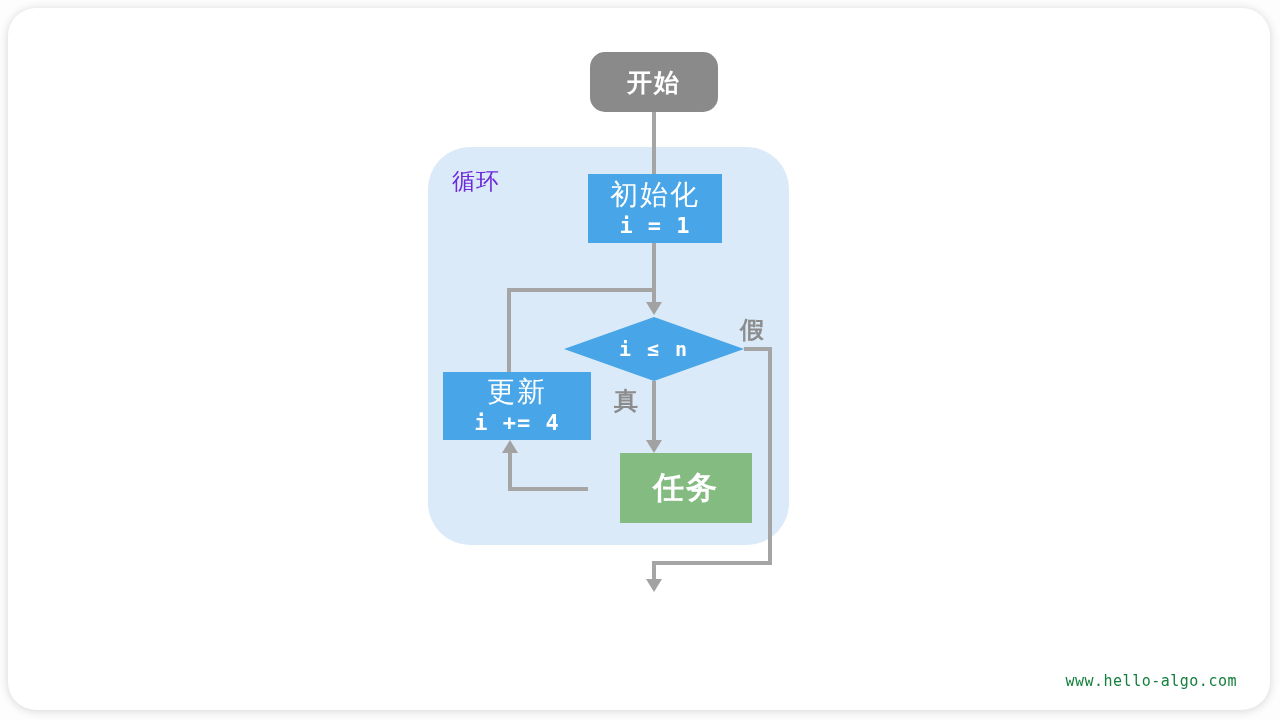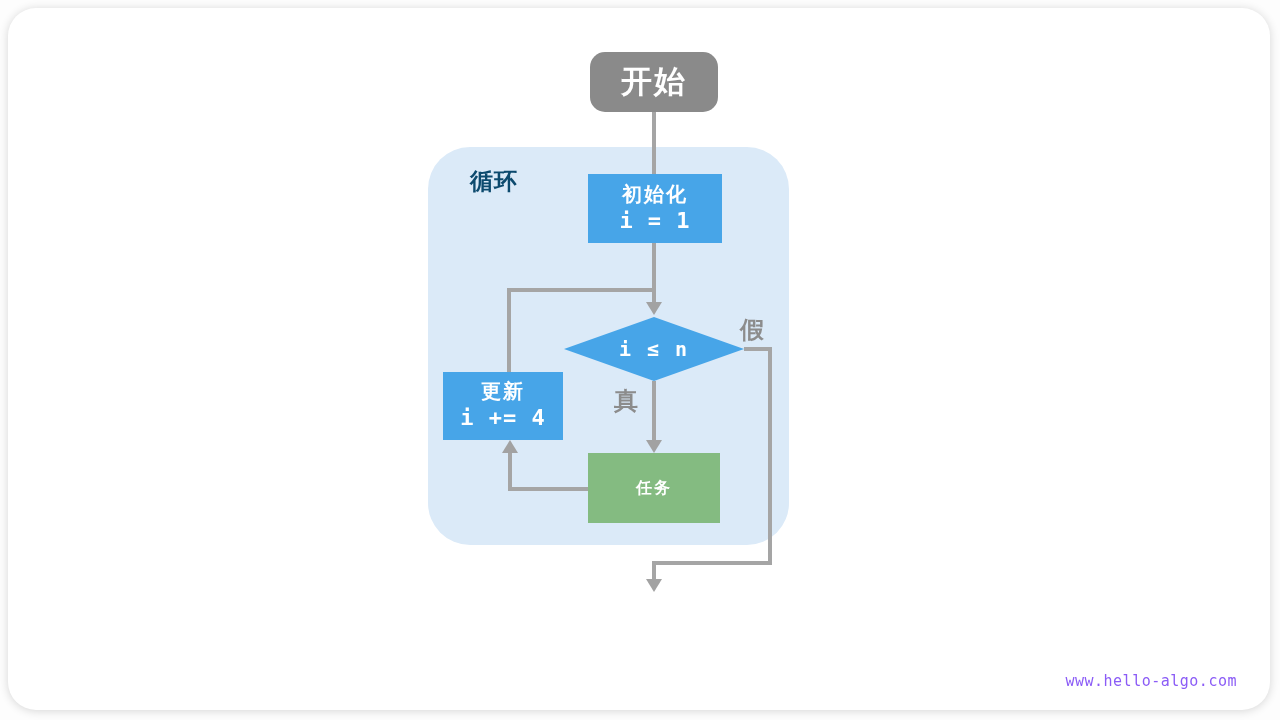--- a/index.html
+++ b/index.html
@@ -24,24 +24,24 @@
   
   .loop-container {
     position: absolute;
     left: 428px; top: 147px;
     width: 361px; height: 398px;
     background: #DBEAF8;
     border-radius: 42px;
   }
   .loop-label {
     position: absolute;
-    left: 470px; top: 166px;
-    color: #0c4a6e;
+    left: 452px; top: 166px;
+    color: #6d28d9;
     font-size: 23px;
-    font-weight: bold;
+    font-weight: normal;
     letter-spacing: 1px;
   }
 
   
   .line { position: absolute; background: #A5A5A5; }
   .arrow-down {
     position: absolute; width: 0; height: 0;
     border-left: 8px solid transparent;
     border-right: 8px solid transparent;
     border-top: 13px solid #A2A2A2;
@@ -59,27 +59,27 @@
     display: flex;
     flex-direction: column;
     align-items: center;
     justify-content: center;
     color: #ffffff;
     text-align: center;
   }
   .terminal {
     background: #8A8A8A;
     border-radius: 15px;
-    font-size: 31px;
+    font-size: 25px;
     font-weight: 600;
     letter-spacing: 2px;
   }
   .process { background: #47A5E8; }
-  .task { background: #84BB81; font-size: 16px; font-weight: 600; letter-spacing: 2px; }
-  .cjk-line { font-size: 20px; font-weight: 700; letter-spacing: 2px; line-height: 1.25; }
+  .task { background: #84BB81; font-size: 31px; font-weight: 600; letter-spacing: 2px; margin-left: 32px; }
+  .cjk-line { font-size: 28px; font-weight: 400; letter-spacing: 2px; line-height: 1.25; }
   .code-line {
     font-family: "DejaVu Sans Mono", "Liberation Mono", monospace;
     font-size: 22px;
     font-weight: bold;
     line-height: 1.3;
     letter-spacing: 1px;
   }
   .diamond {
     position: absolute;
     left: 564px; top: 317px;
@@ -97,21 +97,21 @@
   }
   .edge-label {
     position: absolute;
     color: #8C8C8C;
     font-size: 24px;
     font-weight: bold;
   }
   .watermark {
     position: absolute;
     right: 43px; top: 672px;
-    color: #8b5cf6;
+    color: #15803d;
     font-family: "DejaVu Sans Mono", "Liberation Mono", monospace;
     font-size: 15px;
     letter-spacing: 0.5px;
   }
 </style>
 </head>
 <body>
 
 <div class="card"></div>
 
@@ -149,21 +149,21 @@
     <div class="code-line">i = 1</div>
   </div>
 
   <div class="diamond">
     <span>i ≤ n</span>
   </div>
 
   <div class="edge-label" style="left:740px; top:314px;">假</div>
   <div class="edge-label" style="left:614px; top:385px;">真</div>
 
-  <div class="node process" style="left:443px; top:372px; width:120px; height:68px;">
+  <div class="node process" style="left:443px; top:372px; width:148px; height:68px;">
     <div class="cjk-line">更新</div>
     <div class="code-line">i += 4</div>
   </div>
 
   <div class="node task" style="left:588px; top:453px; width:132px; height:70px;">
     <span>任务</span>
   </div>
 
 
   <div class="watermark">www.hello-algo.com</div>

